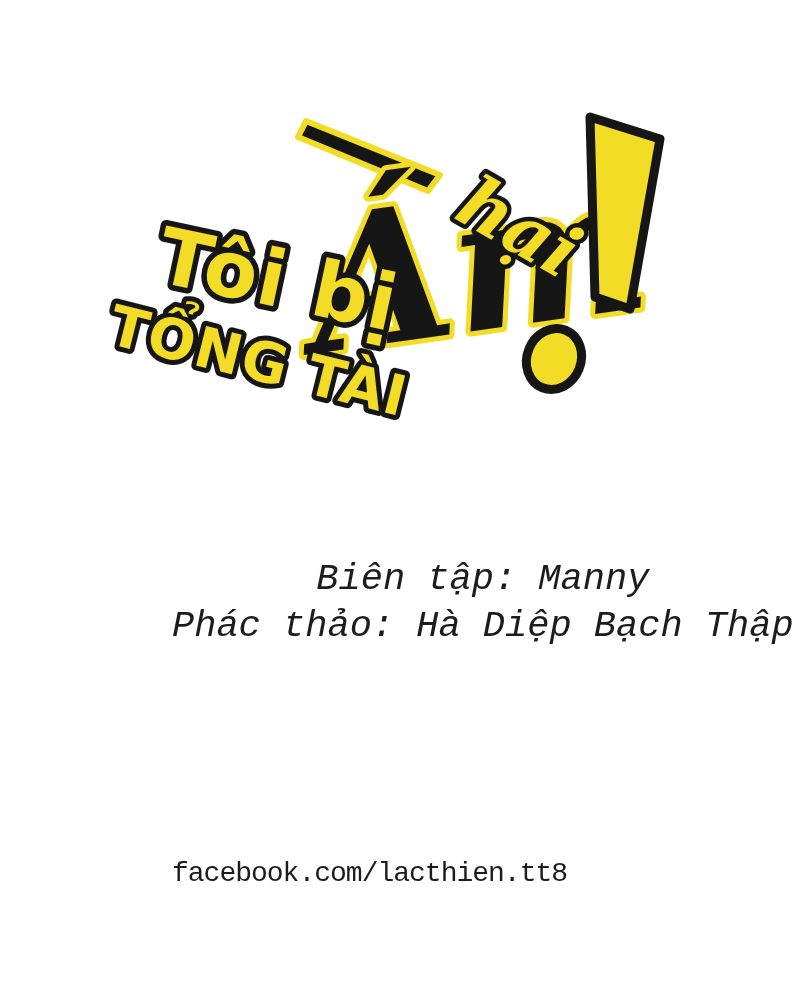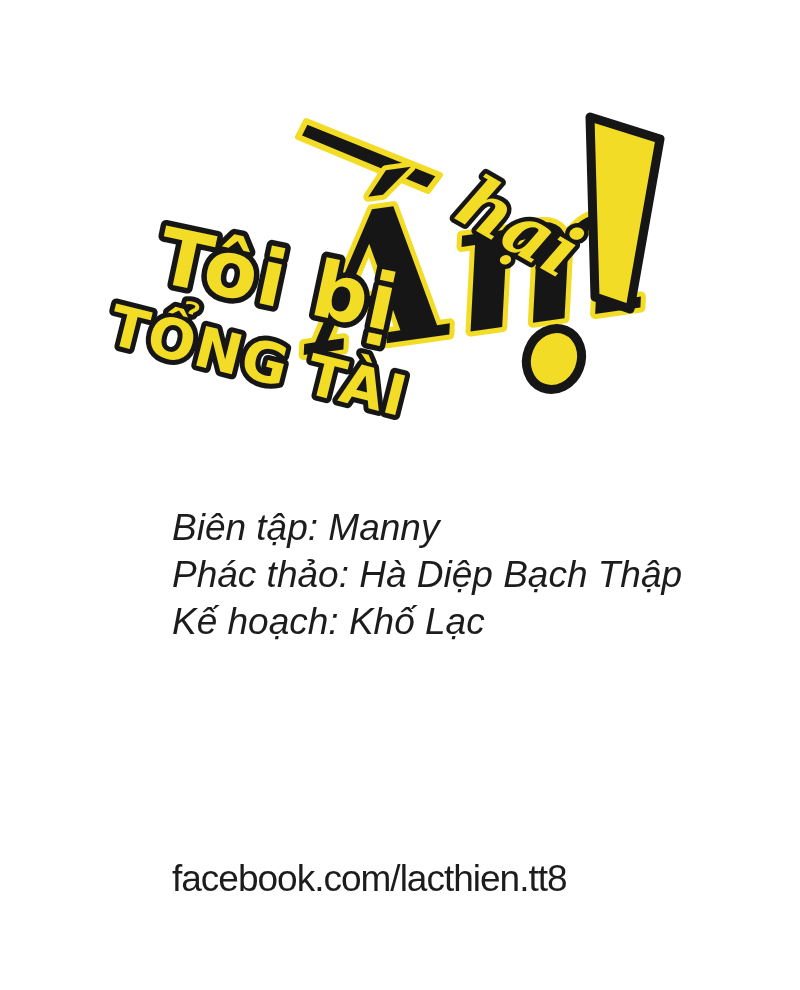--- a/index.html
+++ b/index.html
@@ -48,34 +48,35 @@
     paint-order:stroke;
     stroke-linejoin:round;
   }
   .shape-yellow{fill:var(--yellow);stroke:var(--ink);stroke-width:9;stroke-linejoin:round;}
   .shape-black{fill:var(--ink);stroke:var(--yellow);stroke-width:6;stroke-linejoin:round;}
 
   
   .credits{
     position:absolute;
     left:172px;
-    top:504px;
-    font-family:Liberation Sans, sans-serif;
+    top:556px;
+    font-family:Liberation Mono, monospace;
     font-style:italic;
     font-size:37px;
     line-height:47px;
     color:var(--text);
     white-space:nowrap;
+    text-align:center;
   }
   .facebook-line{
     position:absolute;
     left:172px;
     top:858px;
-    font-family:Liberation Sans, sans-serif;
-    font-size:37px;
+    font-family:Liberation Mono, monospace;
+    font-size:28px;
     letter-spacing:-1px;
     color:var(--text);
     white-space:nowrap;
   }
 </style>
 </head>
 <body>
 
 <div class="page">
 
@@ -91,18 +92,17 @@
 
     <text class="brush-yellow" x="362" y="122" font-size="72" stroke-width="9" transform="rotate(30 362 122)">hại</text>
 
     <polygon class="shape-yellow" points="500,22 570,44 540,214 505,202"></polygon>
     <ellipse class="shape-yellow" cx="464" cy="264" rx="27" ry="31" transform="rotate(22 464 264)"></ellipse>
   </svg>
 
   <div class="credits">
     <div>Biên tập: Manny</div>
     <div>Phác thảo: Hà Diệp Bạch Thập</div>
-    <div>Kế hoạch: Khố Lạc</div>
   </div>
 
   <div class="facebook-line">facebook.com/lacthien.tt8</div>
 
 </div>
 
 </body></html>

